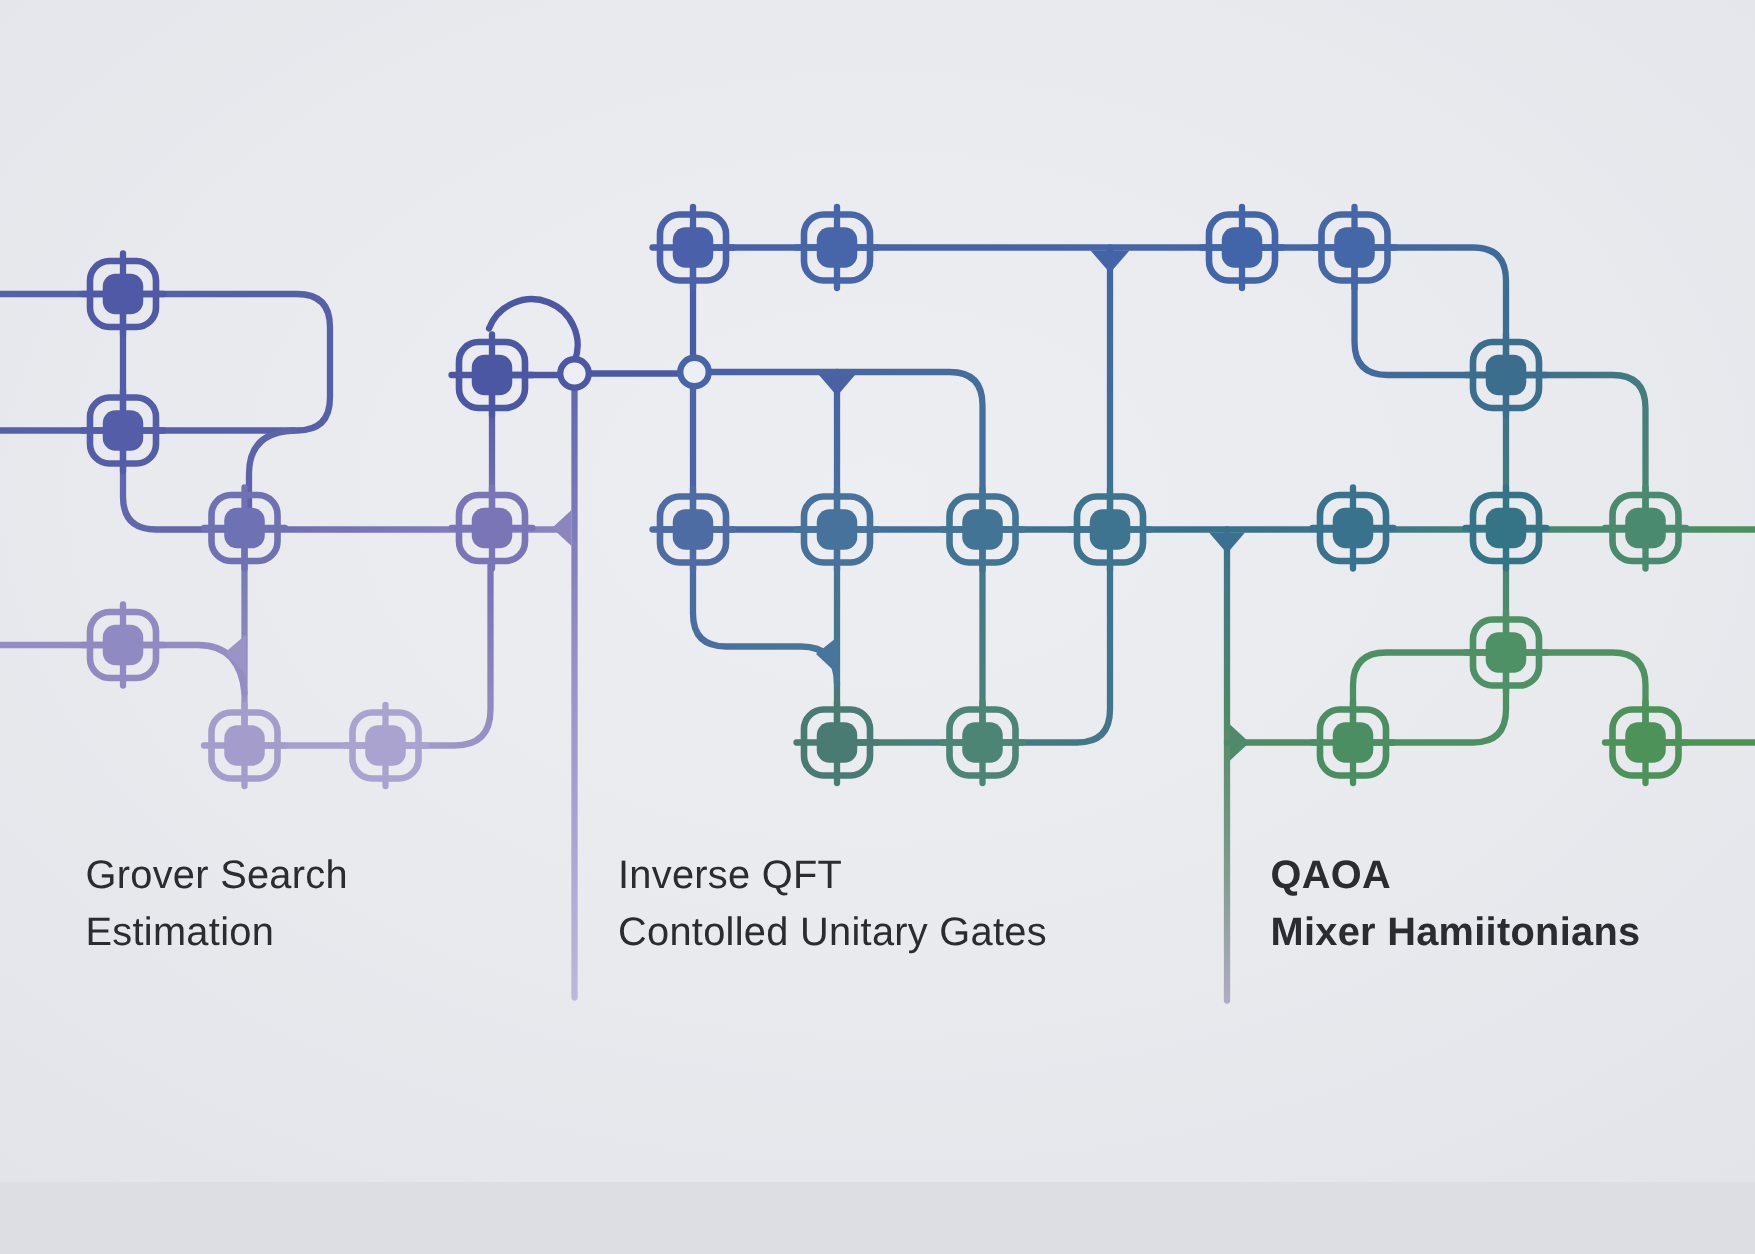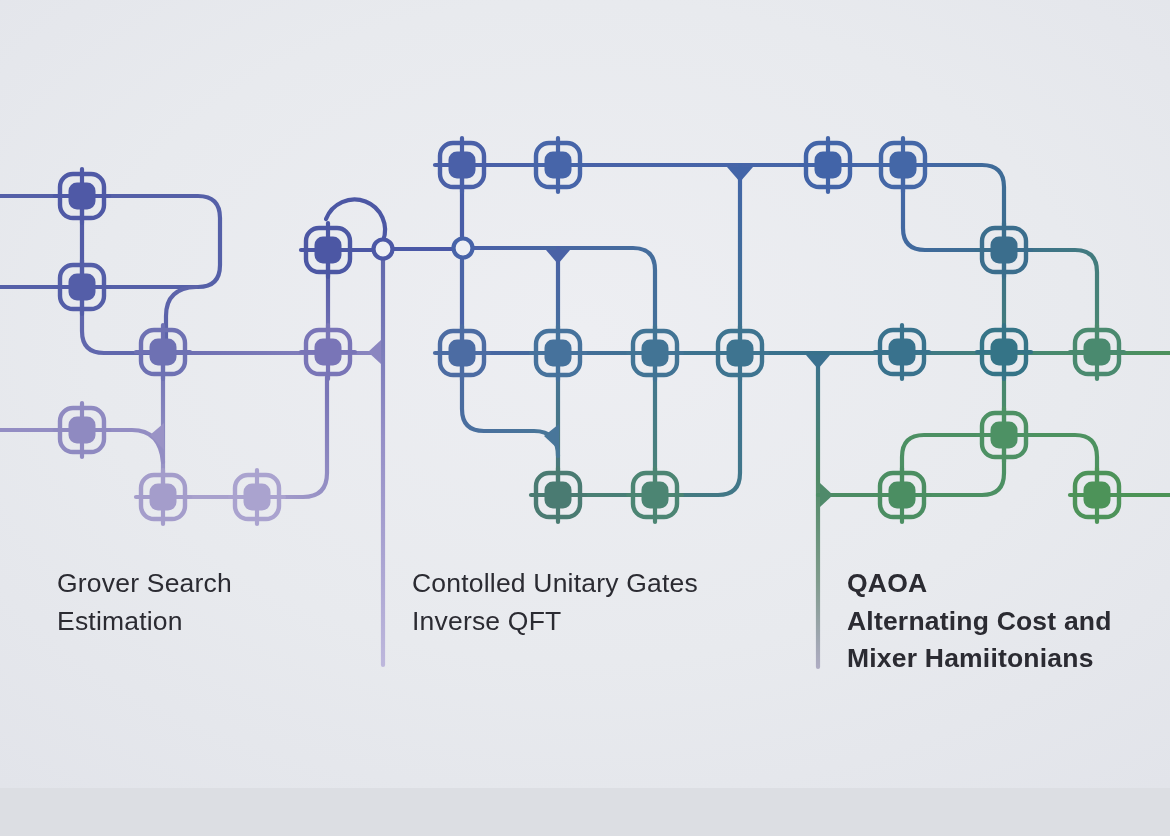--- a/index.html
+++ b/index.html
@@ -303,23 +303,22 @@
       <circle cx="383" cy="249" r="9.5" fill="#edeff4" stroke="#4C58A6" stroke-width="4.2"></circle>
       <circle cx="463" cy="248" r="9.5" fill="#edeff4" stroke="#4763A9" stroke-width="4.2"></circle>
     </svg>
 
   <div class="label-block" style="left:57px;">
     <div>Grover Search</div>
     <div>Estimation</div>
   </div>
 
   <div class="label-block" style="left:412px;">
+    <div>Inverse QFT</div>
     <div>Contolled Unitary Gates</div>
-    <div>Inverse QFT</div>
   </div>
 
   <div class="label-block" style="left:847px;font-weight:bold;">
     <div>QAOA</div>
-    <div>Alternating Cost and</div>
     <div>Mixer Hamiitonians</div>
   </div>
 
 </div>
 
 </body></html>

